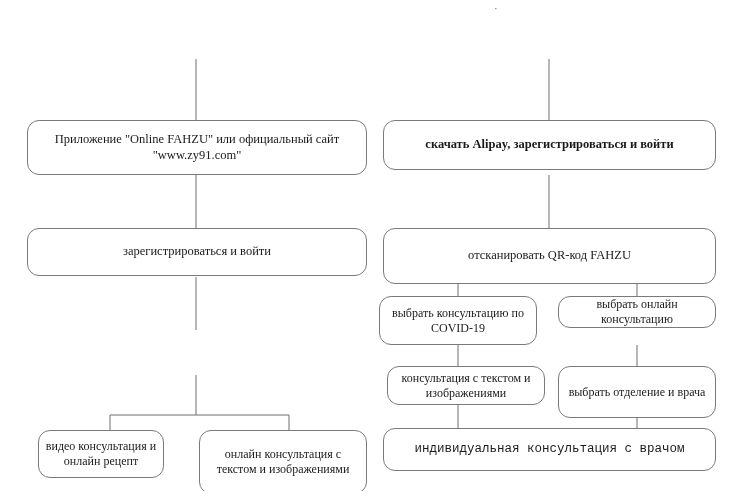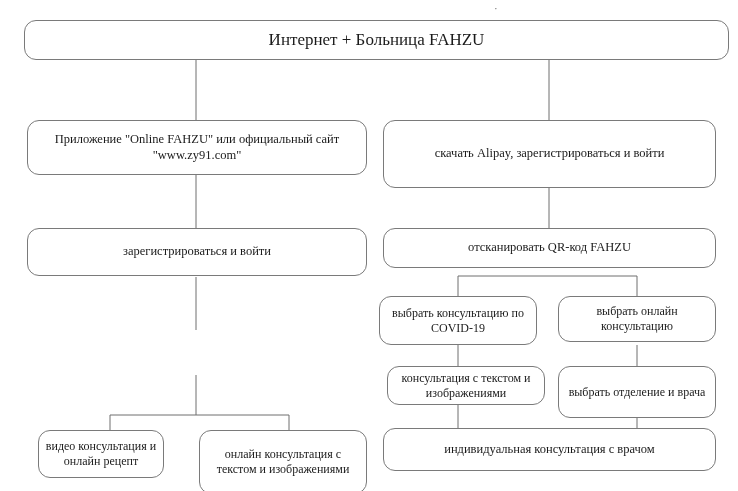--- a/index.html
+++ b/index.html
@@ -85,62 +85,59 @@
     <line x1="458" y1="404" x2="458" y2="428"></line>
 
     <line x1="637" y1="404" x2="637" y2="428"></line>
 
     <line x1="196" y1="375" x2="196" y2="415"></line>
     <line x1="110" y1="415" x2="289" y2="415"></line>
     <line x1="110" y1="415" x2="110" y2="430"></line>
     <line x1="289" y1="415" x2="289" y2="430"></line>
   </svg>
 
-  <div class="node t-title" style="left:24px; top:20px; width:705px; height:40px;">
-    <span>Интернет + Больница FAHZU</span>
-  </div>
 
   <div class="node t-main" style="left:27px; top:120px; width:340px; height:55px;">
     <span>Приложение "Online FAHZU" или официальный сайт "www.zy91.com"</span>
   </div>
 
-  <div class="node t-main" style="left:383px; top:120px; width:333px; height:68px;">
+  <div class="node t-main" style="left:383px; top:120px; width:333px; height:50px;font-weight:bold;">
     <span>скачать Alipay, зарегистрироваться и войти</span>
   </div>
 
   <div class="node t-main" style="left:27px; top:228px; width:340px; height:48px;">
     <span>зарегистрироваться и войти</span>
   </div>
 
-  <div class="node t-main" style="left:383px; top:228px; width:333px; height:40px;">
+  <div class="node t-main" style="left:383px; top:228px; width:333px; height:56px;">
     <span>отсканировать QR-код FAHZU</span>
   </div>
 
   <div class="node t-small" style="left:379px; top:296px; width:158px; height:49px;">
     <span>выбрать консультацию по COVID-19</span>
   </div>
 
-  <div class="node t-small" style="left:558px; top:296px; width:158px; height:46px;">
+  <div class="node t-small" style="left:558px; top:296px; width:158px; height:32px;">
     <span>выбрать онлайн консультацию</span>
   </div>
 
 
   <div class="node t-small" style="left:379px; top:366px; width:158px; height:39px;margin-left:8px;">
     <span>консультация с текстом и изображениями</span>
   </div>
 
   <div class="node t-small" style="left:558px; top:366px; width:158px; height:52px;">
     <span>выбрать отделение и врача</span>
   </div>
 
   <div class="node t-small" style="left:38px; top:430px; width:126px; height:48px;">
     <span>видео консультация и онлайн рецепт</span>
   </div>
 
   <div class="node t-small" style="left:199px; top:430px; width:168px; height:64px;">
     <span>онлайн консультация с текстом и изображениями</span>
   </div>
 
-  <div class="node t-main" style="left:383px; top:428px; width:333px; height:43px;">
+  <div class="node t-main" style="left:383px; top:428px; width:333px; height:43px;font-family:Liberation Mono, monospace;">
     <span>индивидуальная консультация с врачом</span>
   </div>
 
 </div>
 
 </body></html>

